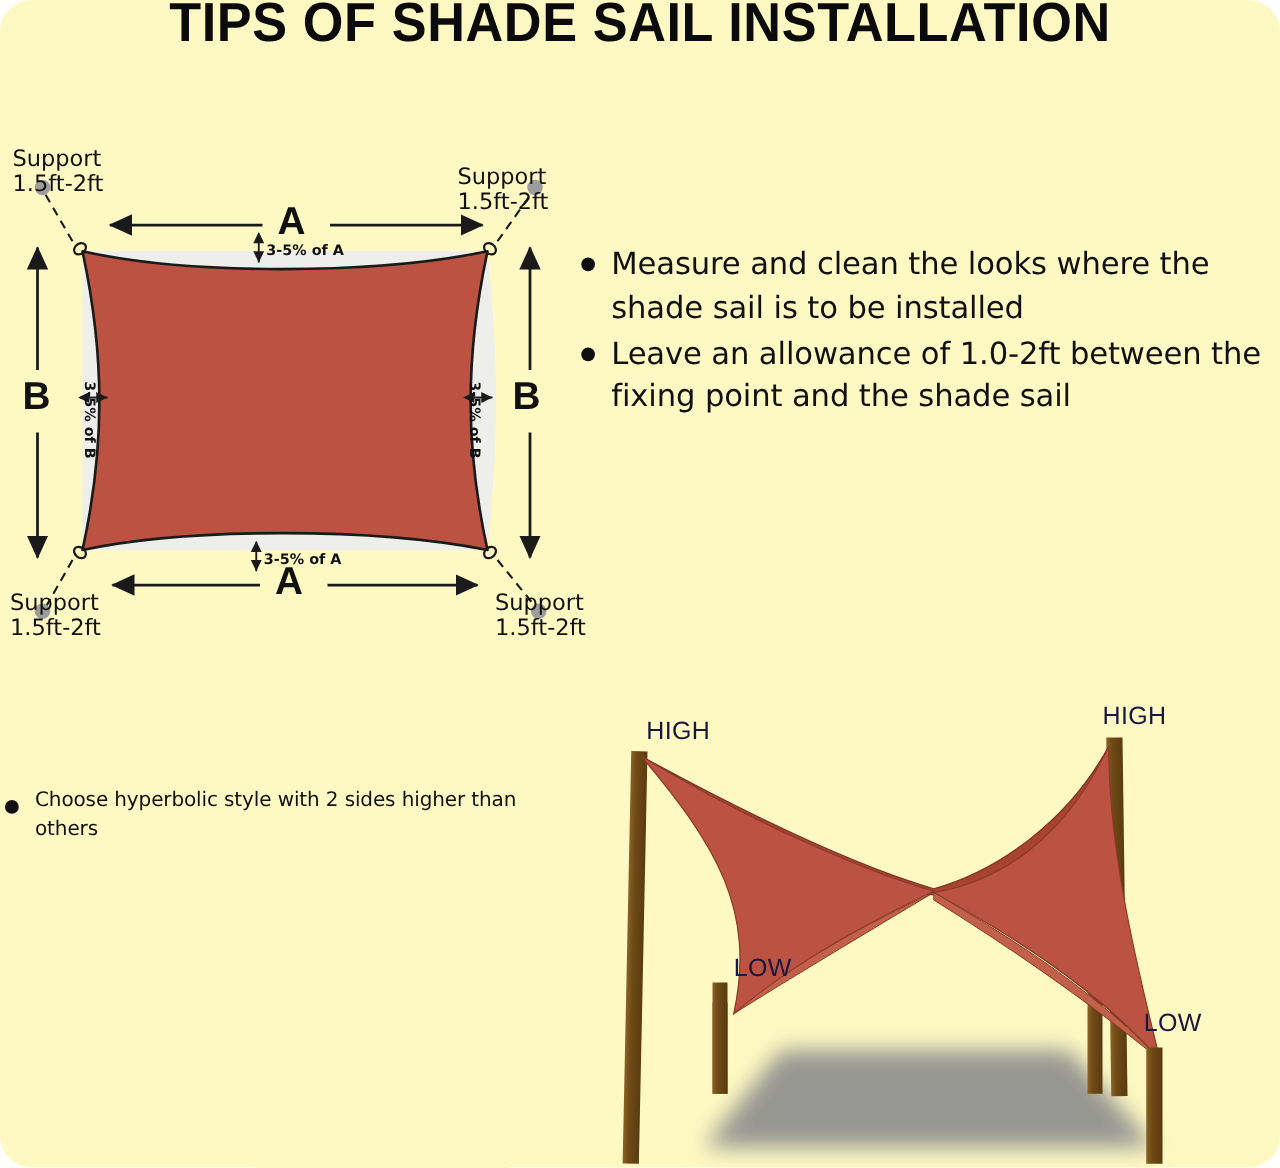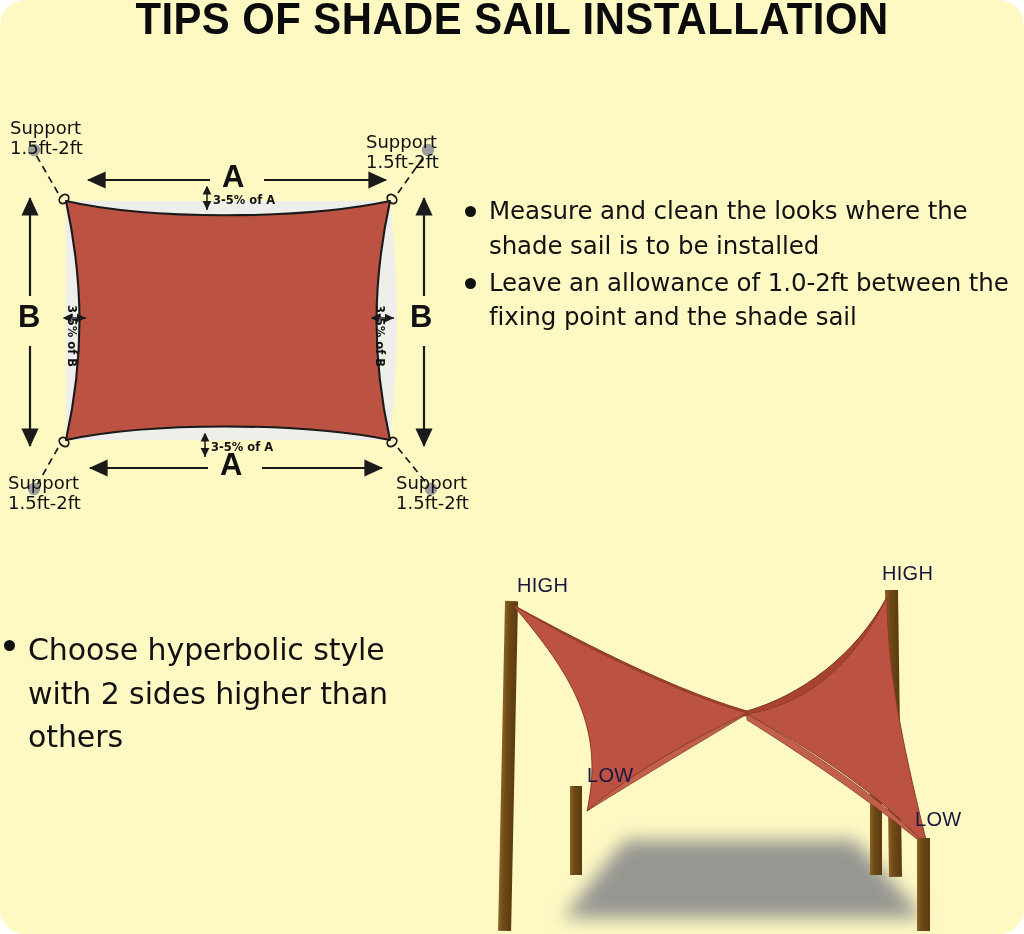--- a/index.html
+++ b/index.html
@@ -56,21 +56,21 @@
   .btxt{
     font-size:24.5px;
     line-height:1.42;
     color:#111;
     letter-spacing:-0.1px;
   }
   #bullets-right{left:465px;top:194px;width:560px;}
   #bullets-right .dot{margin-top:12px;}
   #bullets-left{left:4px;top:628px;width:450px;}
   #bullets-left .dot{margin-top:12px;}
-  #bullets-left .btxt{font-size:30px;line-height:1.45;}
+  #bullets-left .btxt{font-size:16px;line-height:1.45;}
 
   
   #hyper{position:absolute;left:455px;top:548px;width:569px;height:386px;}
   #hyper svg{display:block;}
   .hlbl{
     position:absolute;
     font-family:Liberation Sans, sans-serif;
     font-size:20px;
     color:#17173f;
     letter-spacing:0.3px;

